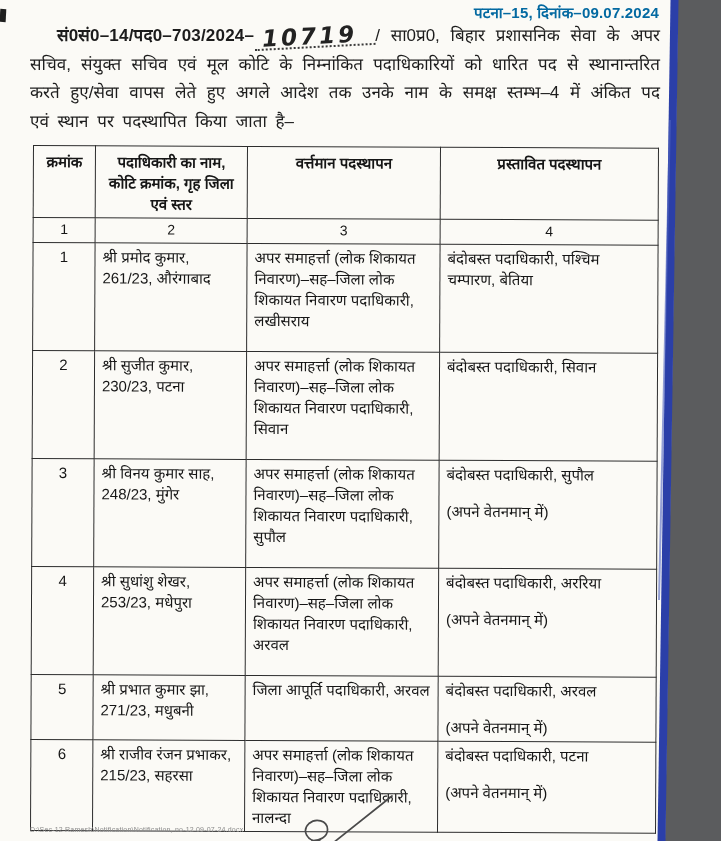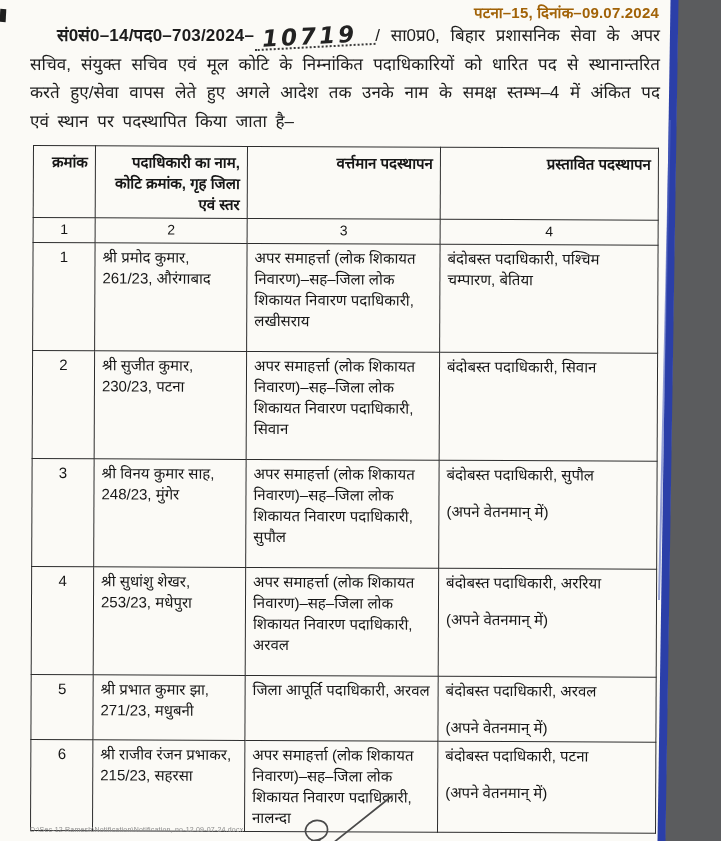--- a/index.html
+++ b/index.html
@@ -8,21 +8,21 @@
     width:721px;height:841px;
     background:#fbfaf6;
     overflow:hidden;
     font-family:"Liberation Sans","DejaVu Sans",sans-serif;
     color:#1b1b1b;
   }
   .scan-layer{position:absolute;inset:0;width:721px;height:841px;pointer-events:none;z-index:4;}
   .dateline{
     position:absolute;top:2px;right:62px;
     font-size:15px;font-weight:600;letter-spacing:.2px;
-    color:#a16207;
+    color:#0369a1;
   }
   .opening{
     position:absolute;top:22px;left:30px;width:630px;
     margin:0;text-align:justify;
     font-size:17px;line-height:28.5px;color:#1c1c1c;
     word-spacing:4px;
   }
   .ref{font-weight:700;letter-spacing:.2px;margin-left:27px;}
   .handwritten{
     display:inline-block;
@@ -40,21 +40,21 @@
     transform:rotate(0.25deg);transform-origin:top left;
   }
   table.doc{
     border-collapse:collapse;width:625px;table-layout:fixed;
     font-size:15px;line-height:21px;color:#161616;
   }
   table.doc th,table.doc td{
     border:1.5px solid #2d2d2d;
     padding:3px 7px;vertical-align:top;overflow:visible;
   }
-  table.doc th{font-weight:600;text-align:right;padding-top:5px;}
+  table.doc th{font-weight:600;text-align:center;padding-top:5px;}
   tr.numrow td{height:16px;text-align:center;padding:1px 0 2px 0;font-size:14px;}
   td.sn{text-align:center;padding-top:6px;}
   tr.r-tall td{height:101px;}
   tr.r-short td{height:57px;}
   tr.r-last td{height:79px;}
   .paynote{margin-top:16px;}
   .footer-path{
     position:absolute;left:30px;top:826px;
     font-size:7px;color:#8a8a8a;letter-spacing:.2px;
     filter:blur(.3px);

